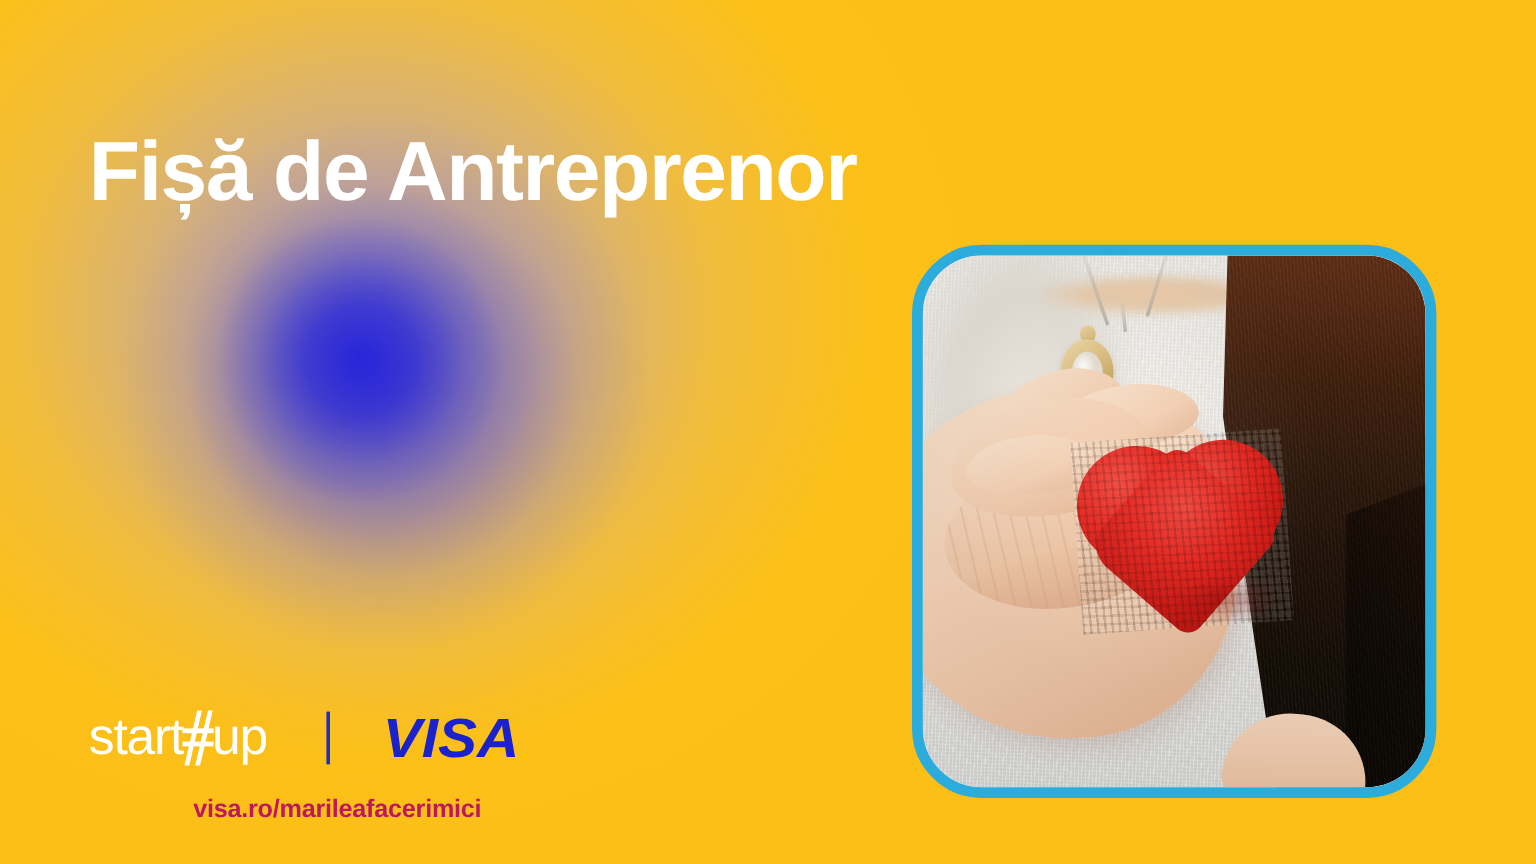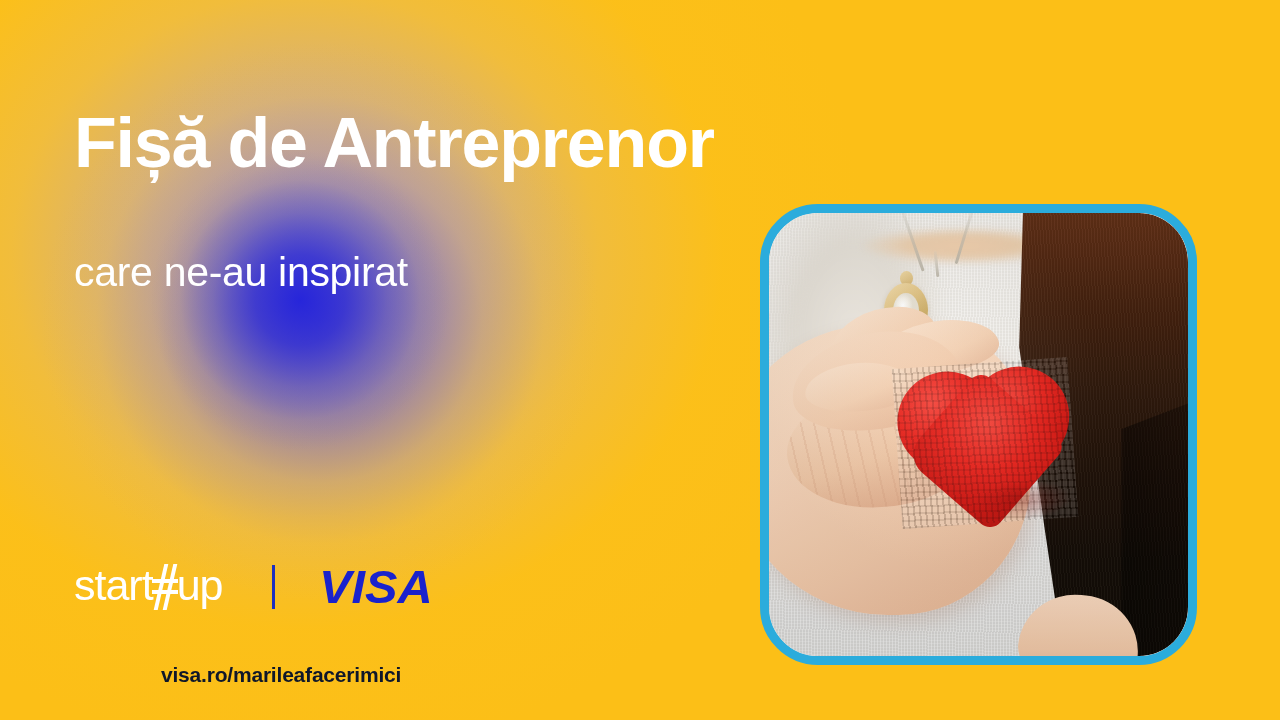--- a/index.html
+++ b/index.html
@@ -82,21 +82,21 @@
     color: #ffffff;
     line-height: 1.45;
     letter-spacing: -0.3px;
   }
   .subhead span { display: block; }
 
   
   .footer {
     position: absolute;
     left: 74px;
-    top: 564px;
+    top: 592px;
     display: flex;
     align-items: center;
   }
   .startup-logo {
     position: relative;
     font-size: 43px;
     font-weight: 400;
     color: #ffffff;
     letter-spacing: -1px;
     line-height: 1;
@@ -145,21 +145,21 @@
     white-space: nowrap;
     transform: scaleX(1.06);
     transform-origin: left center;
   }
   .url {
     position: absolute;
     left: 161px;
     top: 663px;
     font-size: 21px;
     font-weight: bold;
-    color: #0f172a;
+    color: #be185d;
     letter-spacing: -0.2px;
   }
 
   
   .photo-frame {
     position: absolute;
     left: 760px;
     top: 204px;
     width: 437px;
     height: 461px;
@@ -393,21 +393,20 @@
 
 <div id="canvas">
 
   <div class="glow-outer"></div>
   <div class="glow-mid"></div>
   <div class="glow-core"></div>
 
   <div class="headline">Fișă de Antreprenor</div>
 
   <div class="subhead">
-    <span>care ne-au inspirat</span>
   </div>
 
   <div class="footer">
 
     <div class="startup-logo">
       <span>start</span><span class="hash-glyph"><i class="bar1"></i><i class="bar2"></i><i class="cross1"></i><i class="cross2"></i></span><span>up</span>
     </div>
 
     <div class="divider"></div>
 

